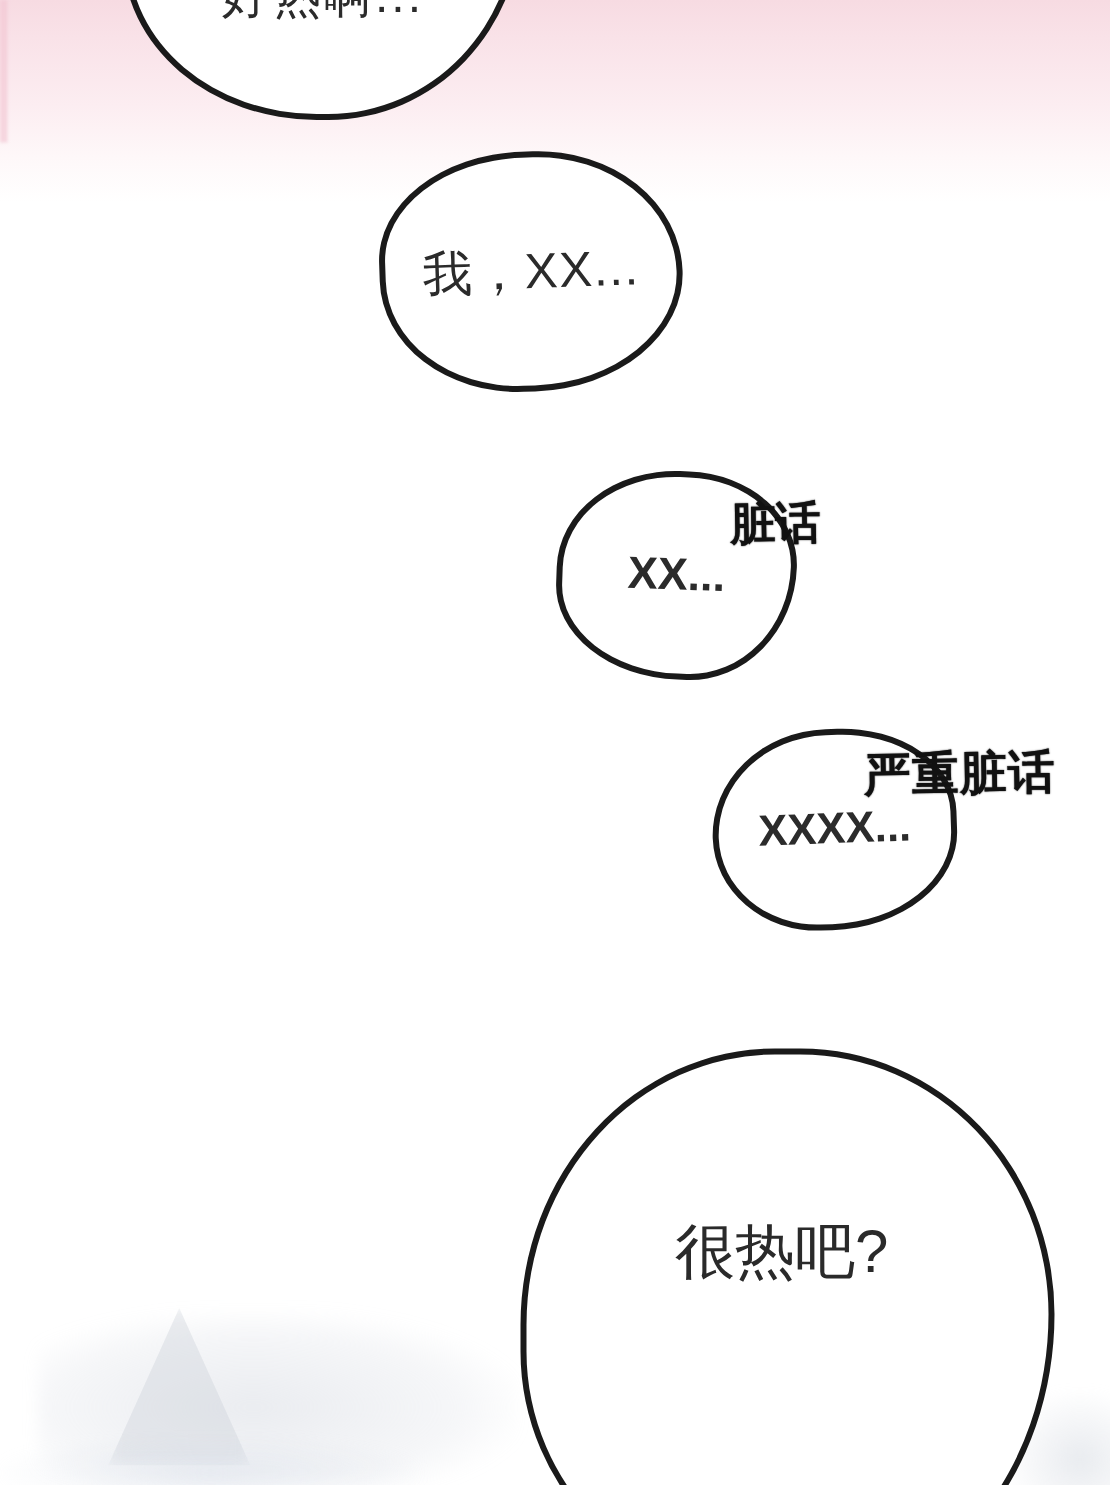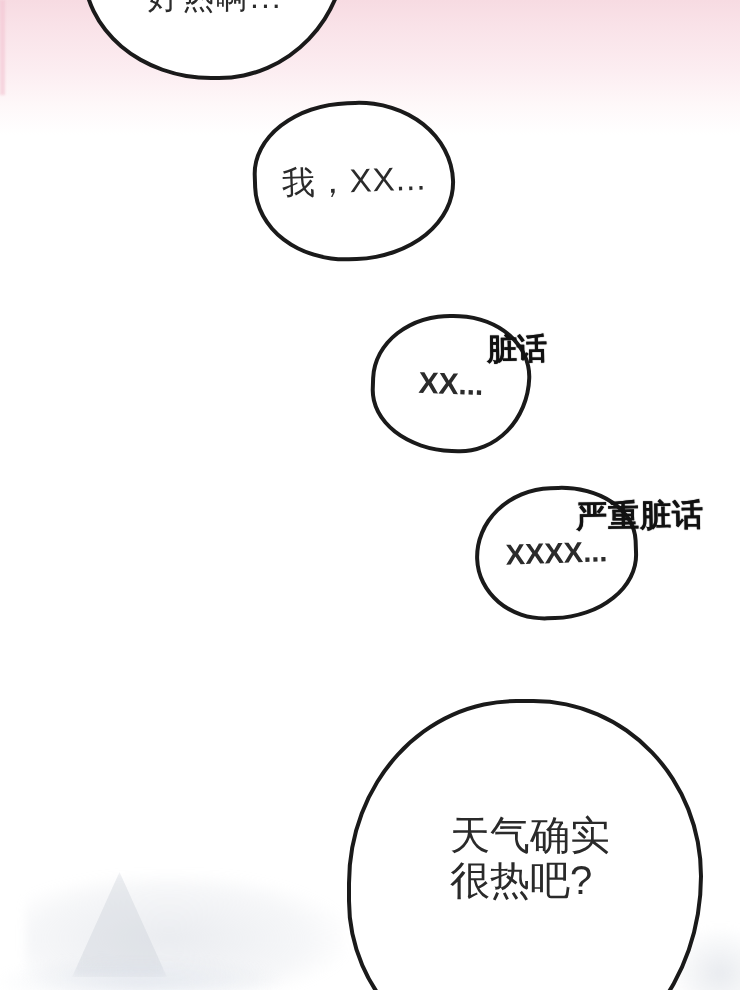--- a/index.html
+++ b/index.html
@@ -158,17 +158,16 @@
   </div>
   <div class="bubble-tag tag-curse">脏话</div>
 
   <div class="bubble bubble-heavy">
     <span class="bubble-text">XXXX...</span>
   </div>
   <div class="bubble-tag tag-heavy">严重脏话</div>
 
   <div class="bubble bubble-weather"></div>
   <div class="bubble-weather-text">
-    <div>天气确实</div>
     <div>很热吧?</div>
   </div>
 
 </div>
 
 </body></html>

